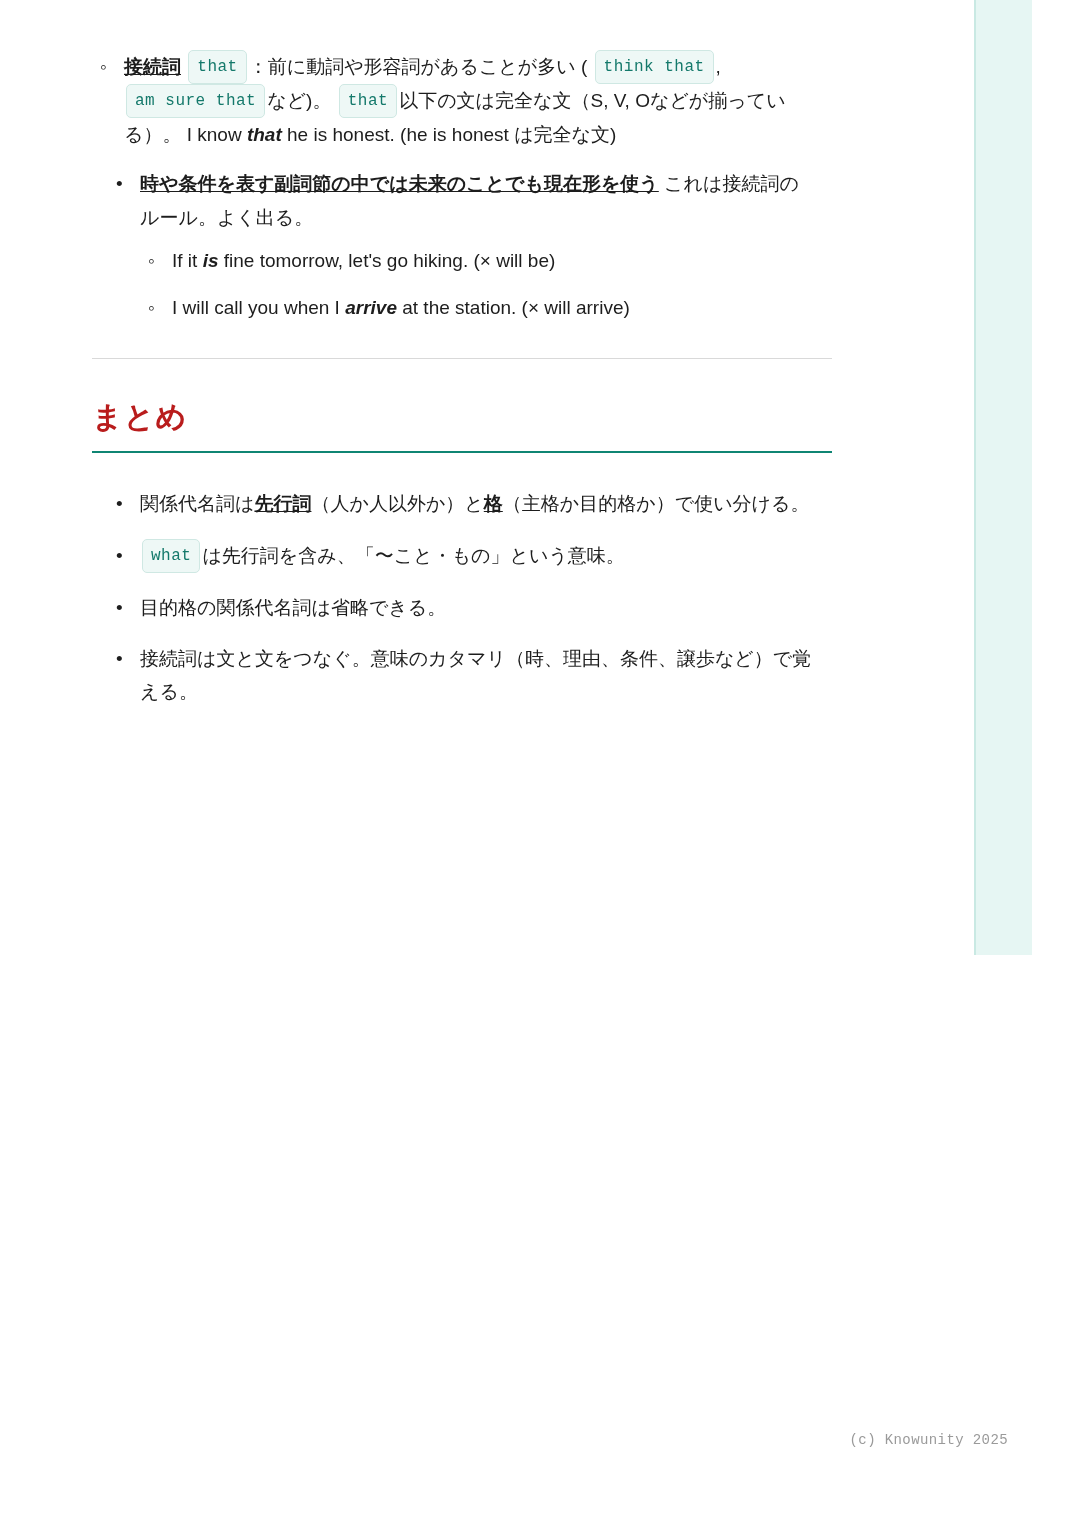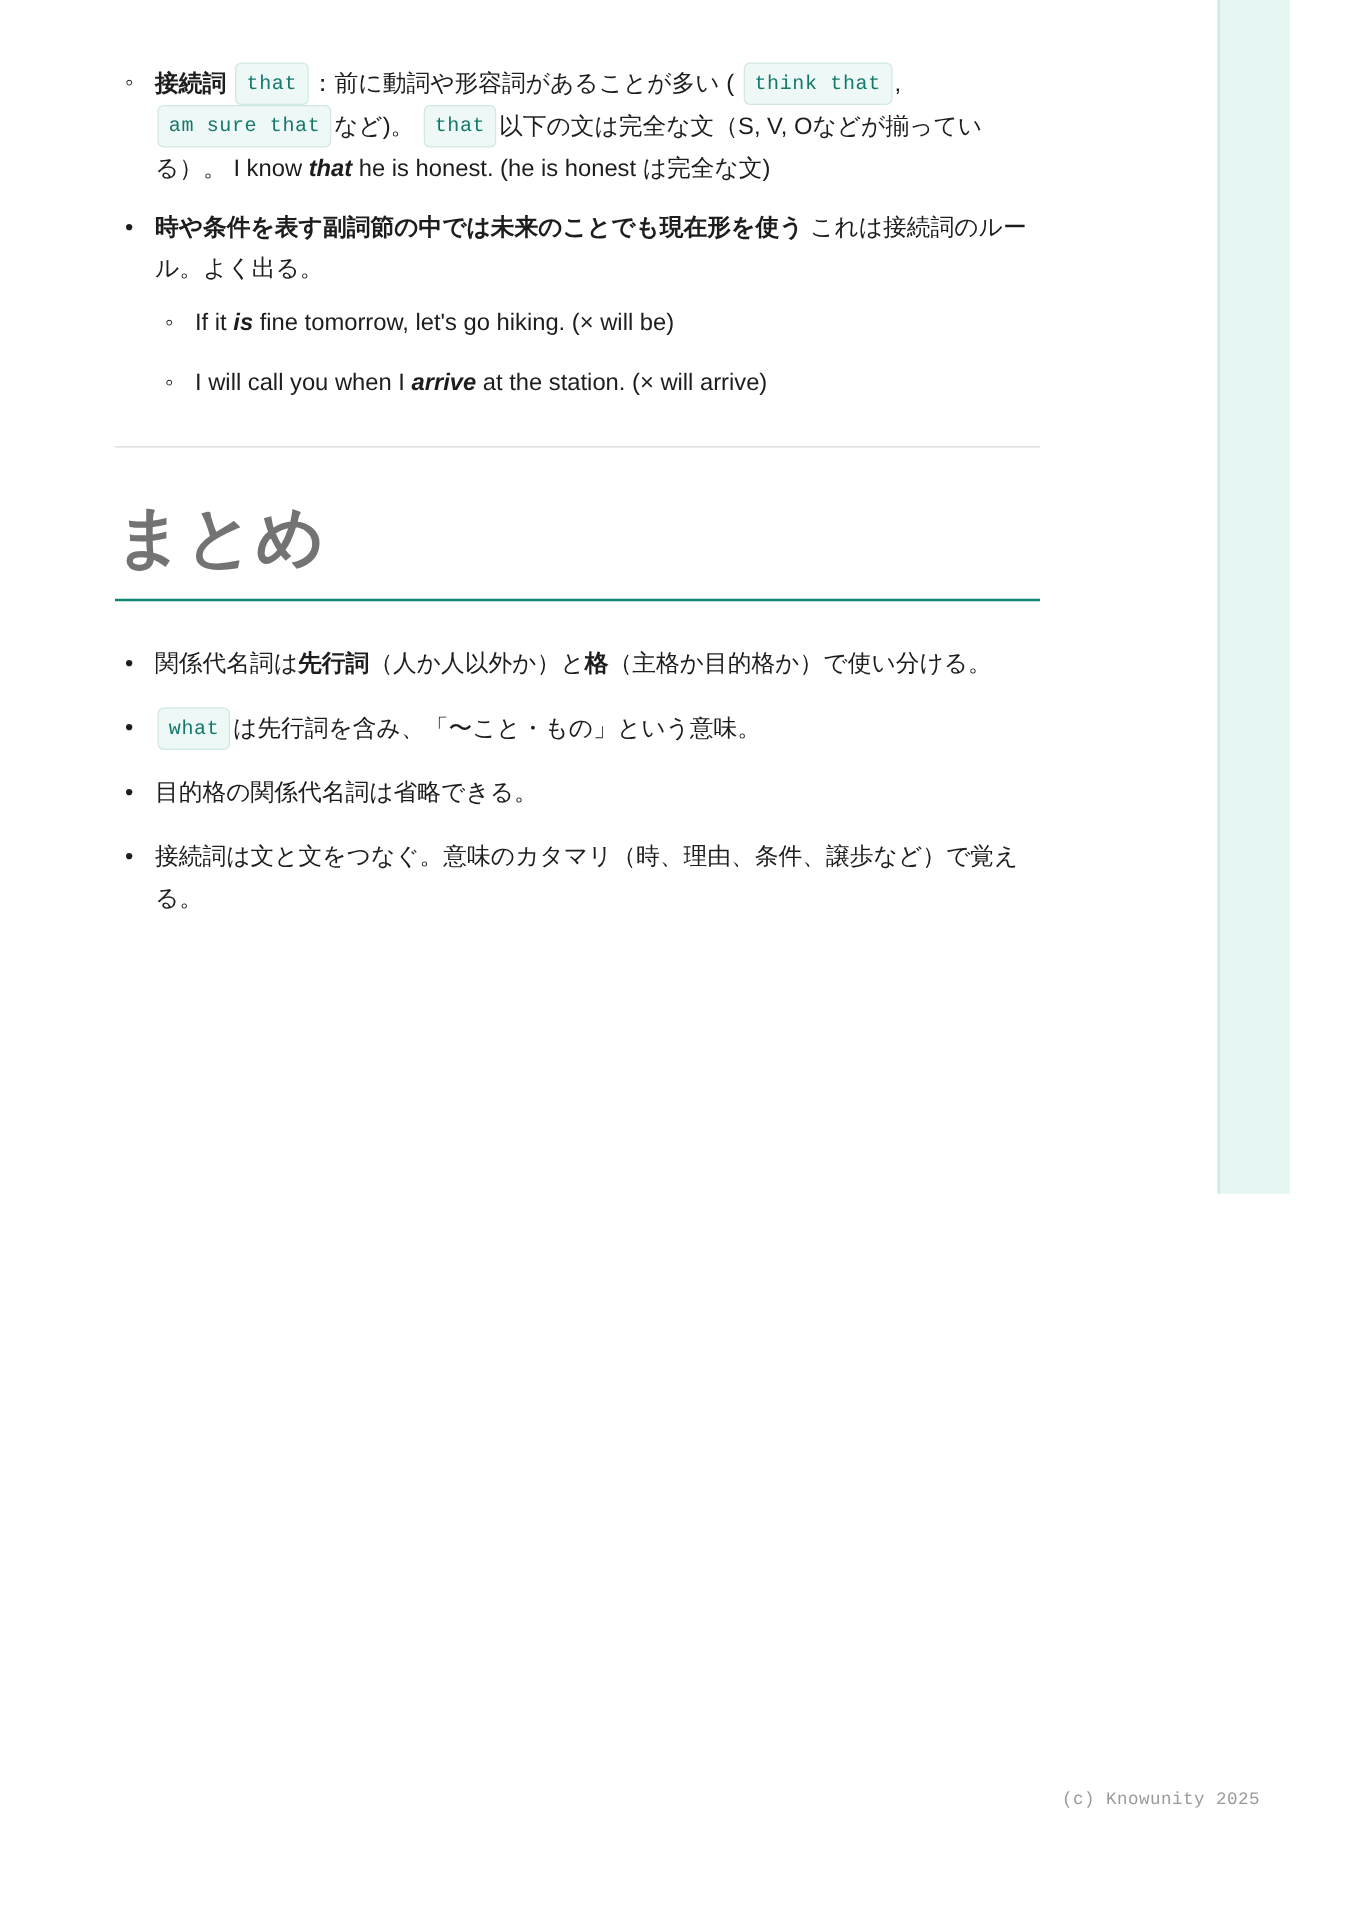--- a/index.html
+++ b/index.html
@@ -43,21 +43,21 @@
 
   .content {
     position: absolute;
     left: 92px;
     top: 40px;
     width: 740px;
   }
 
   ul.lvl1 {
     list-style: none;
-    margin: 0;
+    margin: 16px;
     padding: 0;
   }
   ul.lvl1 > li {
     position: relative;
     padding-left: 32px;
     margin: 0 0 18px 0;
     font-size: 19px;
     line-height: 1.75;
   }
   ul.lvl1 > li::before {
@@ -104,35 +104,35 @@
     color: #14796b;
     background: #eef8f6;
     border: 1px solid #cfe8e3;
     border-radius: 5px;
     padding: 2px 8px;
     margin: 0 2px;
     vertical-align: 2px;
     white-space: nowrap;
   }
 
-  .b { font-weight: bold; }
+  .b { font-weight: bold; text-decoration: underline; }
   .i { }
   .bi { font-weight: bold; font-style: italic; }
 
   .rule {
     border: 0;
     border-top: 1px solid #d9d9d9;
     margin: 34px 0 40px 0;
     width: 740px;
   }
 
   h2.section-title {
-    font-size: 54px;
+    font-size: 30px;
     line-height: 1.2;
-    color: #737373;
+    color: #b91c1c;
     margin: 0 0 16px 0;
     letter-spacing: 1px;
   }
   .title-underline {
     border: 0;
     border-top: 2px solid #0f8573;
     margin: 0 0 34px 0;
     width: 740px;
   }
 

